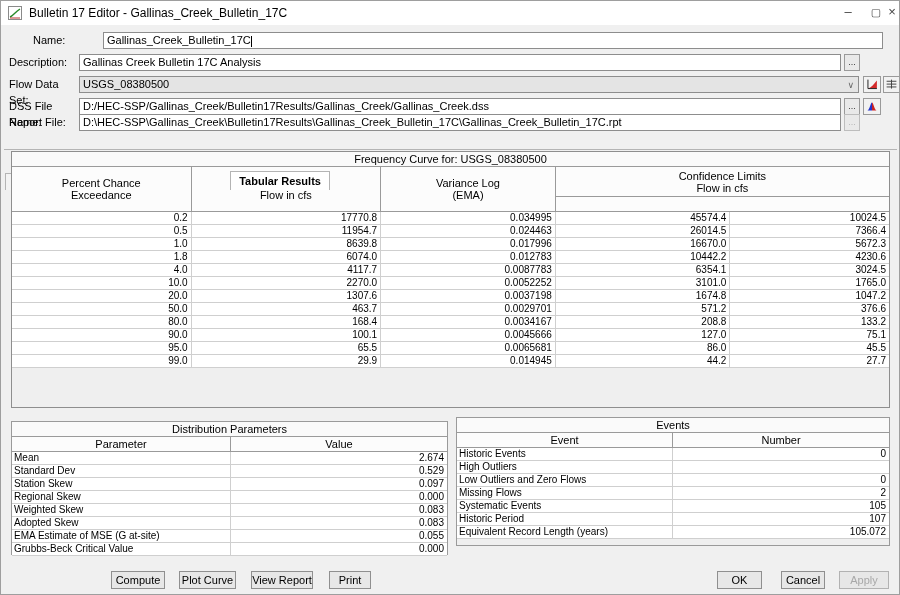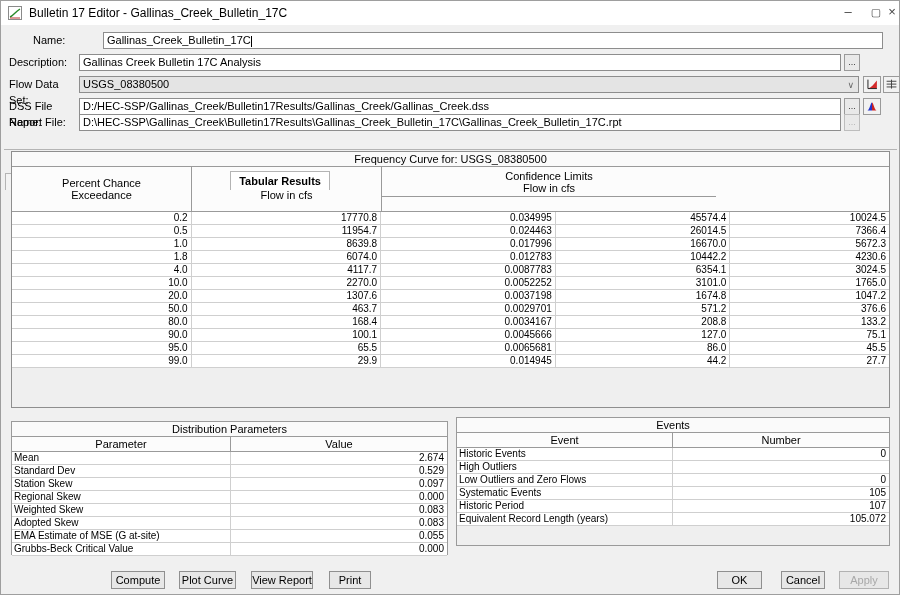--- a/index.html
+++ b/index.html
@@ -162,20 +162,22 @@
   </div>
   <div id="tabline"></div>
 
   <div id="freq">
     <div class="ttl">Frequency Curve for: USGS_08380500</div>
     <div id="fhead">
       <div class="hc hc1">Percent Chance
 Exceedance</div>
       <div class="hc hc2">Computed Curve
 Flow in cfs</div>
+      <div class="hc hc3">Variance Log
+(EMA)</div>
       <div class="hc4">
         <div class="hc4top">Confidence Limits
 Flow in cfs</div>
       </div>
     </div>
     <div>
 
         <div class="frow">
           <div class="fc fc1">0.2</div>
           <div class="fc fc2">17770.8</div>
@@ -342,20 +344,24 @@
         <div class="brow">
           <div class="bcl">High Outliers</div>
           <div class="bcr"></div>
         </div>
 
         <div class="brow">
           <div class="bcl">Low Outliers and Zero Flows</div>
           <div class="bcr">0</div>
         </div>
 
+        <div class="brow">
+          <div class="bcl">Missing Flows</div>
+          <div class="bcr">2</div>
+        </div>
 
         <div class="brow">
           <div class="bcl">Systematic Events</div>
           <div class="bcr">105</div>
         </div>
 
         <div class="brow">
           <div class="bcl">Historic Period</div>
           <div class="bcr">107</div>
         </div>

